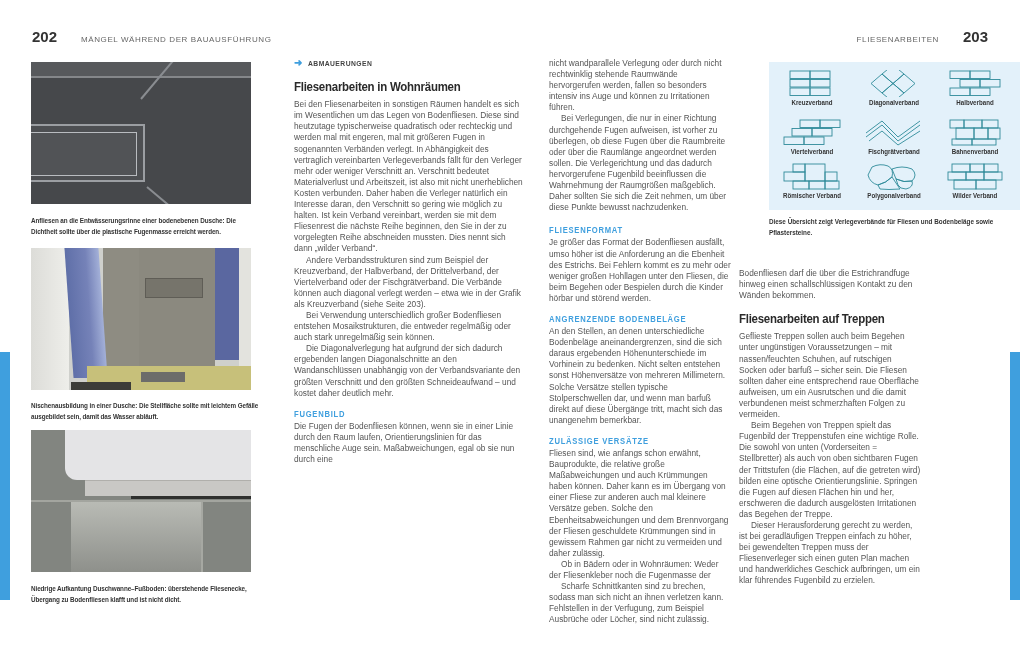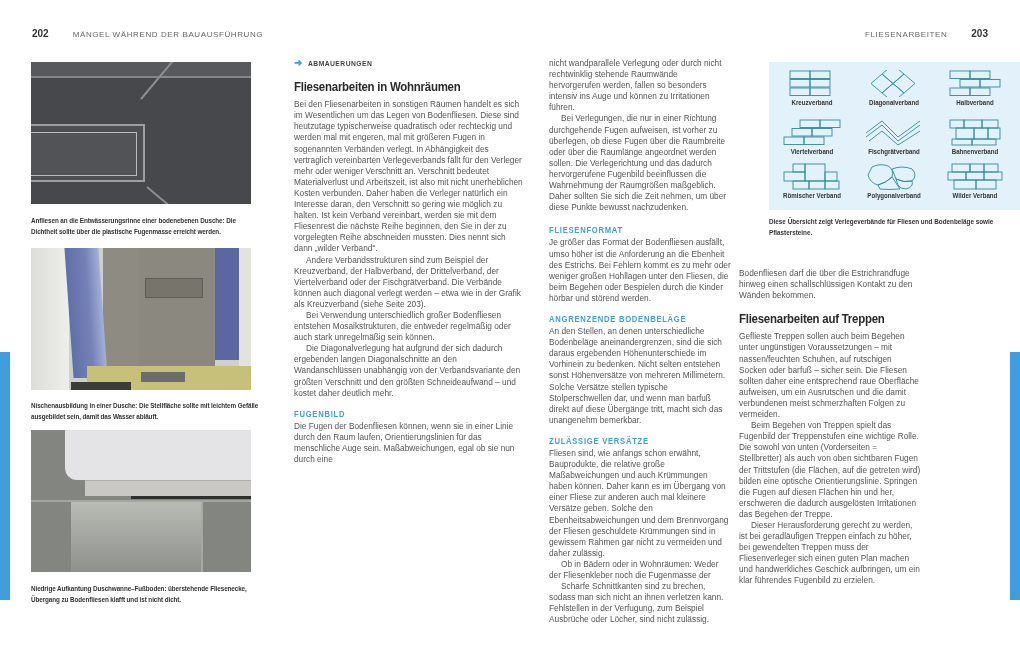--- a/index.html
+++ b/index.html
@@ -1,20 +1,20 @@
 <!DOCTYPE html>
 <html><head>
 <meta charset="utf-8">
 <style>
   * { box-sizing: border-box; margin: 0; padding: 0; }
   html, body { width: 1020px; height: 654px; background: #ffffff; overflow: hidden; }
   body { position: relative; font-family: "Liberation Sans", sans-serif; color: #4a4a4a; }
 
   .folio { position: absolute; top: 28px; font-size: 8px; letter-spacing: 0.6px; color: #666; text-transform: uppercase; }
-  .folio .num { font-weight: bold; color: #333; font-size: 10px; letter-spacing: 0; }
+  .folio .num { font-weight: bold; color: #333; font-size: 15px; letter-spacing: 0; }
   #folio-left { left: 32px; }
   #folio-left .num { margin-right: 24px; }
   #folio-right { right: 32px; padding-left: 8px; }
   #folio-right .num { margin-left: 24px; }
 
   .side-bar { position: absolute; top: 352px; width: 10px; height: 248px; background: #3f9fde; }
   #side-bar-left { left: 0; }
   #side-bar-right { right: 0; }
 
   

